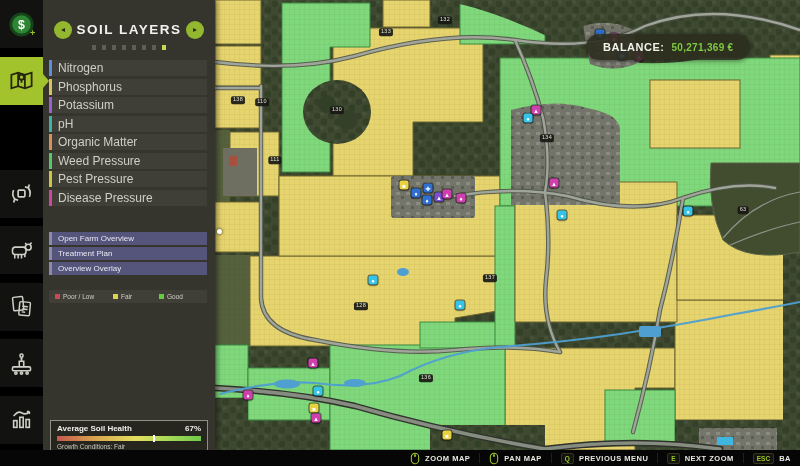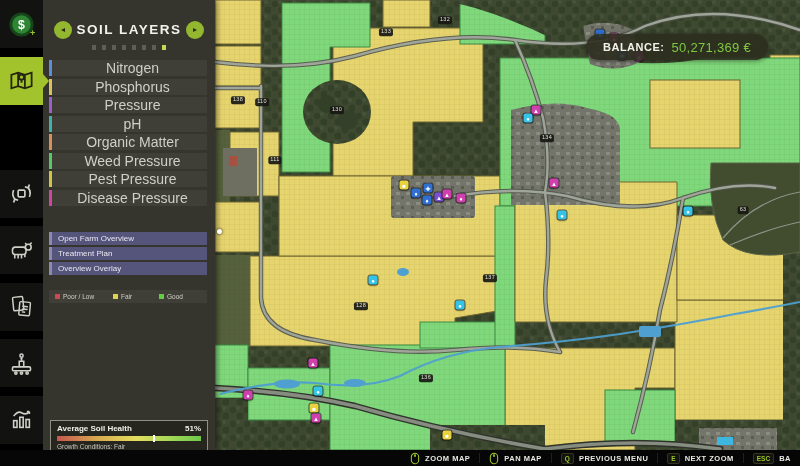--- a/index.html
+++ b/index.html
@@ -15,21 +15,21 @@
        box-shadow:0 0 0 1px rgba(15,15,15,.55),0 1px 2px rgba(0,0,0,.5);}
   .flabel{position:absolute;transform:translate(-50%,-50%);background:rgba(24,24,20,.92);color:#e0e0d6;
        font-size:5.5px;line-height:7.5px;padding:0 2px;border-radius:2px;letter-spacing:.3px;white-space:nowrap;}
   .cursor{position:absolute;left:217px;top:229px;width:5px;height:5px;background:#fff;border-radius:50%;
        box-shadow:0 0 3px rgba(0,0,0,.9);z-index:30;}
 
   
   .balance{position:absolute;left:586px;top:34px;height:26px;border-radius:14px;background:rgba(44,46,30,.9);
        display:flex;align-items:center;gap:7px;padding:0 17px;box-shadow:0 1px 5px rgba(0,0,0,.45);z-index:20;}
   .balance .lbl{color:#f2f2ea;font-weight:bold;font-size:11px;letter-spacing:.5px;}
-  .balance .val{font-weight:normal;font-size:13px;letter-spacing:.3px;}
+  .balance .val{font-weight:bold;font-size:10px;letter-spacing:.3px;}
 
   
   .sidebar{position:absolute;left:0;top:0;width:43px;height:450px;background:#000;z-index:15;}
   .cell{position:absolute;left:0;width:43px;height:48px;background:#121210;display:flex;align-items:center;justify-content:center;}
   .cell svg{width:27px;height:27px;}
   .cell.active{background:#a3c32c;}
   .cell.active:after{content:"";position:absolute;right:-6px;top:50%;margin-top:-7px;
        border-left:6px solid #a3c32c;border-top:7px solid transparent;border-bottom:7px solid transparent;}
 
   
@@ -40,21 +40,21 @@
   .arrow-left{left:11px}.arrow-right{right:11px}
   .arrow-left:before{content:"◂";}
   .arrow-right:before{content:"▸";}
   .title{position:absolute;top:22px;left:28px;right:28px;text-align:center;color:#f2f2ec;font-weight:bold;
        font-size:13.5px;letter-spacing:1.5px;white-space:nowrap;}
   .dots{position:absolute;top:45px;left:0;right:0;display:flex;justify-content:center;gap:5.5px;}
   .dot{width:4.5px;height:4.5px;background:#5e5e55;}
   .dot.active{background:#c3da52;}
   .layers{position:absolute;top:60px;left:6px;right:8px;}
   .layer{position:relative;height:16px;margin-bottom:2.5px;background:#3f3f38;display:flex;align-items:center;
-       padding-left:9px;color:#cfcfc6;font-size:14px;justify-content:center;}
+       padding-left:9px;color:#cfcfc6;font-size:12px;}
   .layer .acc{position:absolute;left:0;top:0;bottom:0;width:3px;}
   .layer.selected{background:#57574e;outline:1px solid #a9a99e;color:#fff;font-weight:bold;}
   .actions{position:absolute;top:232px;left:6px;right:8px;}
   .action{position:relative;height:13px;margin-bottom:2px;background:#55547b;display:flex;align-items:center;
        padding-left:9px;color:#e7e7f0;font-size:8px;}
   .action:before{content:"";position:absolute;left:0;top:0;bottom:0;width:3px;background:#8b8ab2;}
   .legend{position:absolute;top:290px;left:6px;right:8px;height:13px;background:#3f3f38;display:flex;
        align-items:center;padding-left:6px;}
   .lentry{display:flex;align-items:center;font-size:6.5px;color:#cfcfc6;}
   .lentry .sw{width:5px;height:5px;margin-right:3px;}
@@ -332,21 +332,21 @@
         <div class="layer">
           <span class="acc" style="background: rgb(91, 143, 217);"></span>
           <span>Nitrogen</span>
         </div>
         <div class="layer">
           <span class="acc" style="background: rgb(217, 194, 91);"></span>
           <span>Phosphorus</span>
         </div>
         <div class="layer">
           <span class="acc" style="background: rgb(154, 95, 208);"></span>
-          <span>Pressure</span>
+          <span>Potassium</span>
         </div>
         <div class="layer">
           <span class="acc" style="background: rgb(63, 179, 169);"></span>
           <span>pH</span>
         </div>
         <div class="layer">
           <span class="acc" style="background: rgb(217, 144, 91);"></span>
           <span>Organic Matter</span>
         </div>
         <div class="layer">
@@ -378,21 +378,21 @@
         </span>
         <span class="lentry">
           <span class="sw" style="background: rgb(99, 204, 67);"></span>
           <span>Good</span>
         </span>
       </div>
 
     <div class="soil">
       <div class="row">
         <span>Average Soil Health</span>
-        <span>51%</span>
+        <span>67%</span>
       </div>
       <div class="bar">
         <div class="tick" id="soil-tick" style="left: 67%;"></div>
       </div>
       <div class="cond">Growth Conditions: Fair</div>
     </div>
   </section>
 
   <footer class="bottom" id="bottombar">
       <div class="bentry">

